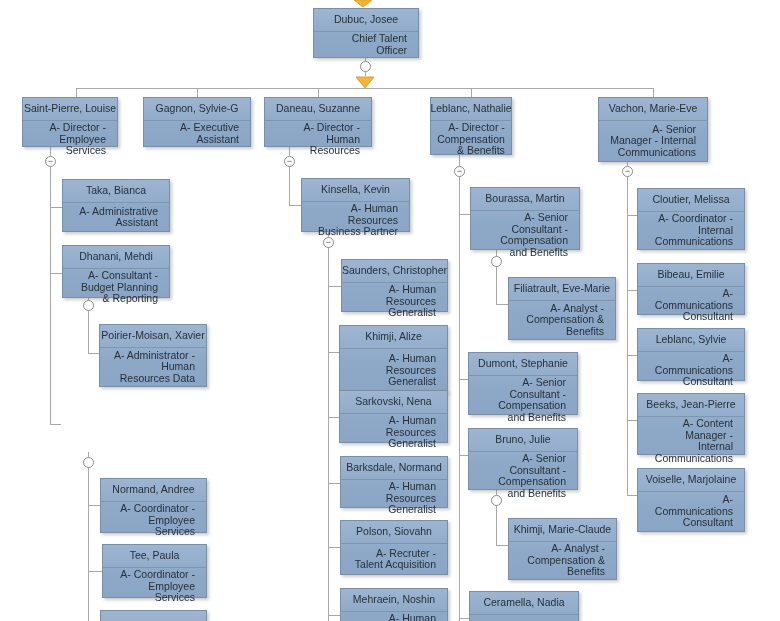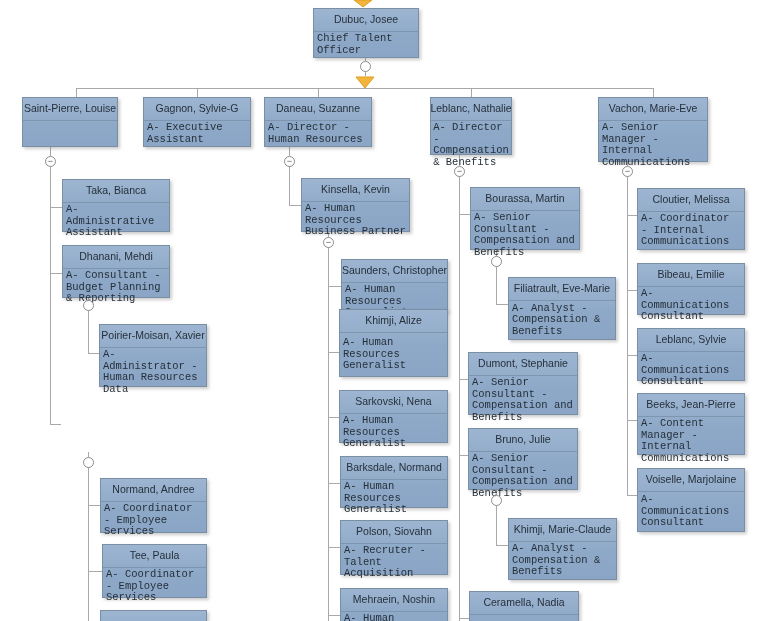--- a/index.html
+++ b/index.html
@@ -7,30 +7,29 @@
     position:relative;width:780px;height:621px;background:#ffffff;
     overflow:hidden;font-family:"Liberation Sans",sans-serif;
   }
   .wires{position:absolute;left:0;top:0;z-index:1;}
   .node{
     position:absolute;z-index:2;box-sizing:border-box;
     background:linear-gradient(180deg,#9db5d1 0%,#8ea9c8 55%,#8aa5c5 100%);
     border:1px solid #7a8fa3;
     box-shadow:2px 2px 3px rgba(110,110,110,0.35);
     display:flex;flex-direction:column;
-    color:#26303a;font-size:10.5px;line-height:11.5px;text-align:left;
+    color:#26303a;font-size:10.5px;line-height:11.5px;text-align:right;
   }
   .nname{
     height:22px;flex:none;display:flex;align-items:center;justify-content:center;
     border-bottom:1px solid #7d95af;padding:0 2px;white-space:nowrap;overflow:hidden;
   }
   .nrole{
     flex:1;display:flex;align-items:center;justify-content:center;
-    padding:1px 3px;
-    font-family:Liberation Mono, monospace;
+    padding:1px 11px;
   }
   .toggle{
     position:absolute;z-index:3;width:11px;height:11px;border-radius:50%;
     background:#ffffff;border:1px solid #8c8c8c;box-sizing:border-box;
     display:flex;align-items:center;justify-content:center;
     font-size:9px;line-height:9px;color:#555;
   }
 </style>
 </head>
 <body>
@@ -89,20 +88,21 @@
   <div class="toggle" style="left:491px;top:256px"></div>
   <div class="toggle" style="left:491px;top:495px"></div>
 
   <div class="node" style="left:313px;top:8px;width:106px;height:50px">
     <div class="nname">Dubuc, Josee</div>
     <div class="nrole">Chief Talent Officer</div>
   </div>
 
   <div class="node" style="left:22px;top:97px;width:96px;height:50px">
     <div class="nname">Saint-Pierre, Louise</div>
+    <div class="nrole">A- Director - Employee Services</div>
   </div>
 
   <div class="node" style="left:143px;top:97px;width:108px;height:50px">
     <div class="nname">Gagnon, Sylvie-G</div>
     <div class="nrole">A- Executive Assistant</div>
   </div>
 
   <div class="node" style="left:264px;top:97px;width:108px;height:50px">
     <div class="nname">Daneau, Suzanne</div>
     <div class="nrole">A- Director - Human Resources</div>
@@ -152,21 +152,21 @@
   <div class="node" style="left:301px;top:178px;width:109px;height:54px">
     <div class="nname">Kinsella, Kevin</div>
     <div class="nrole">A- Human Resources Business Partner</div>
   </div>
 
   <div class="node" style="left:341px;top:259px;width:107px;height:53px">
     <div class="nname">Saunders, Christopher</div>
     <div class="nrole">A- Human Resources Generalist</div>
   </div>
 
-  <div class="node" style="left:339px;top:309px;width:109px;height:68px">
+  <div class="node" style="left:339px;top:325px;width:109px;height:68px">
     <div class="nname">Khimji, Alize</div>
     <div class="nrole">A- Human Resources Generalist</div>
   </div>
 
   <div class="node" style="left:339px;top:390px;width:109px;height:53px">
     <div class="nname">Sarkovski, Nena</div>
     <div class="nrole">A- Human Resources Generalist</div>
   </div>
 
   <div class="node" style="left:340px;top:456px;width:108px;height:52px">

